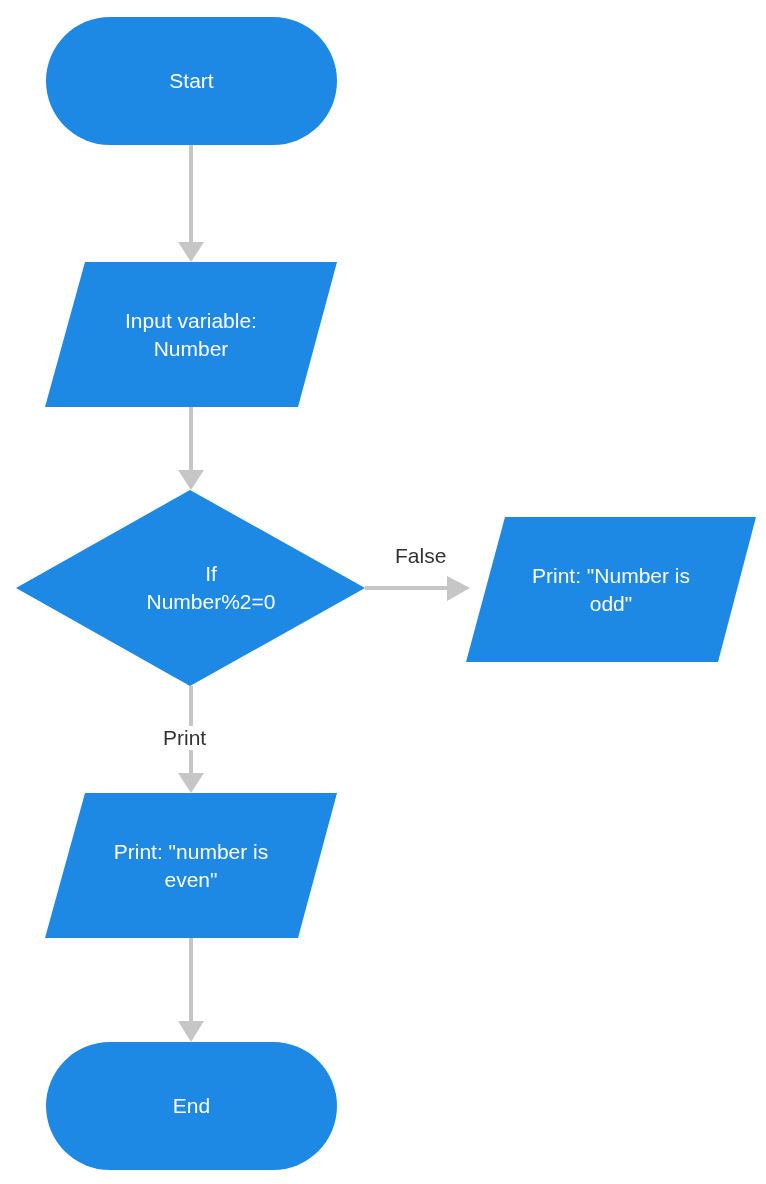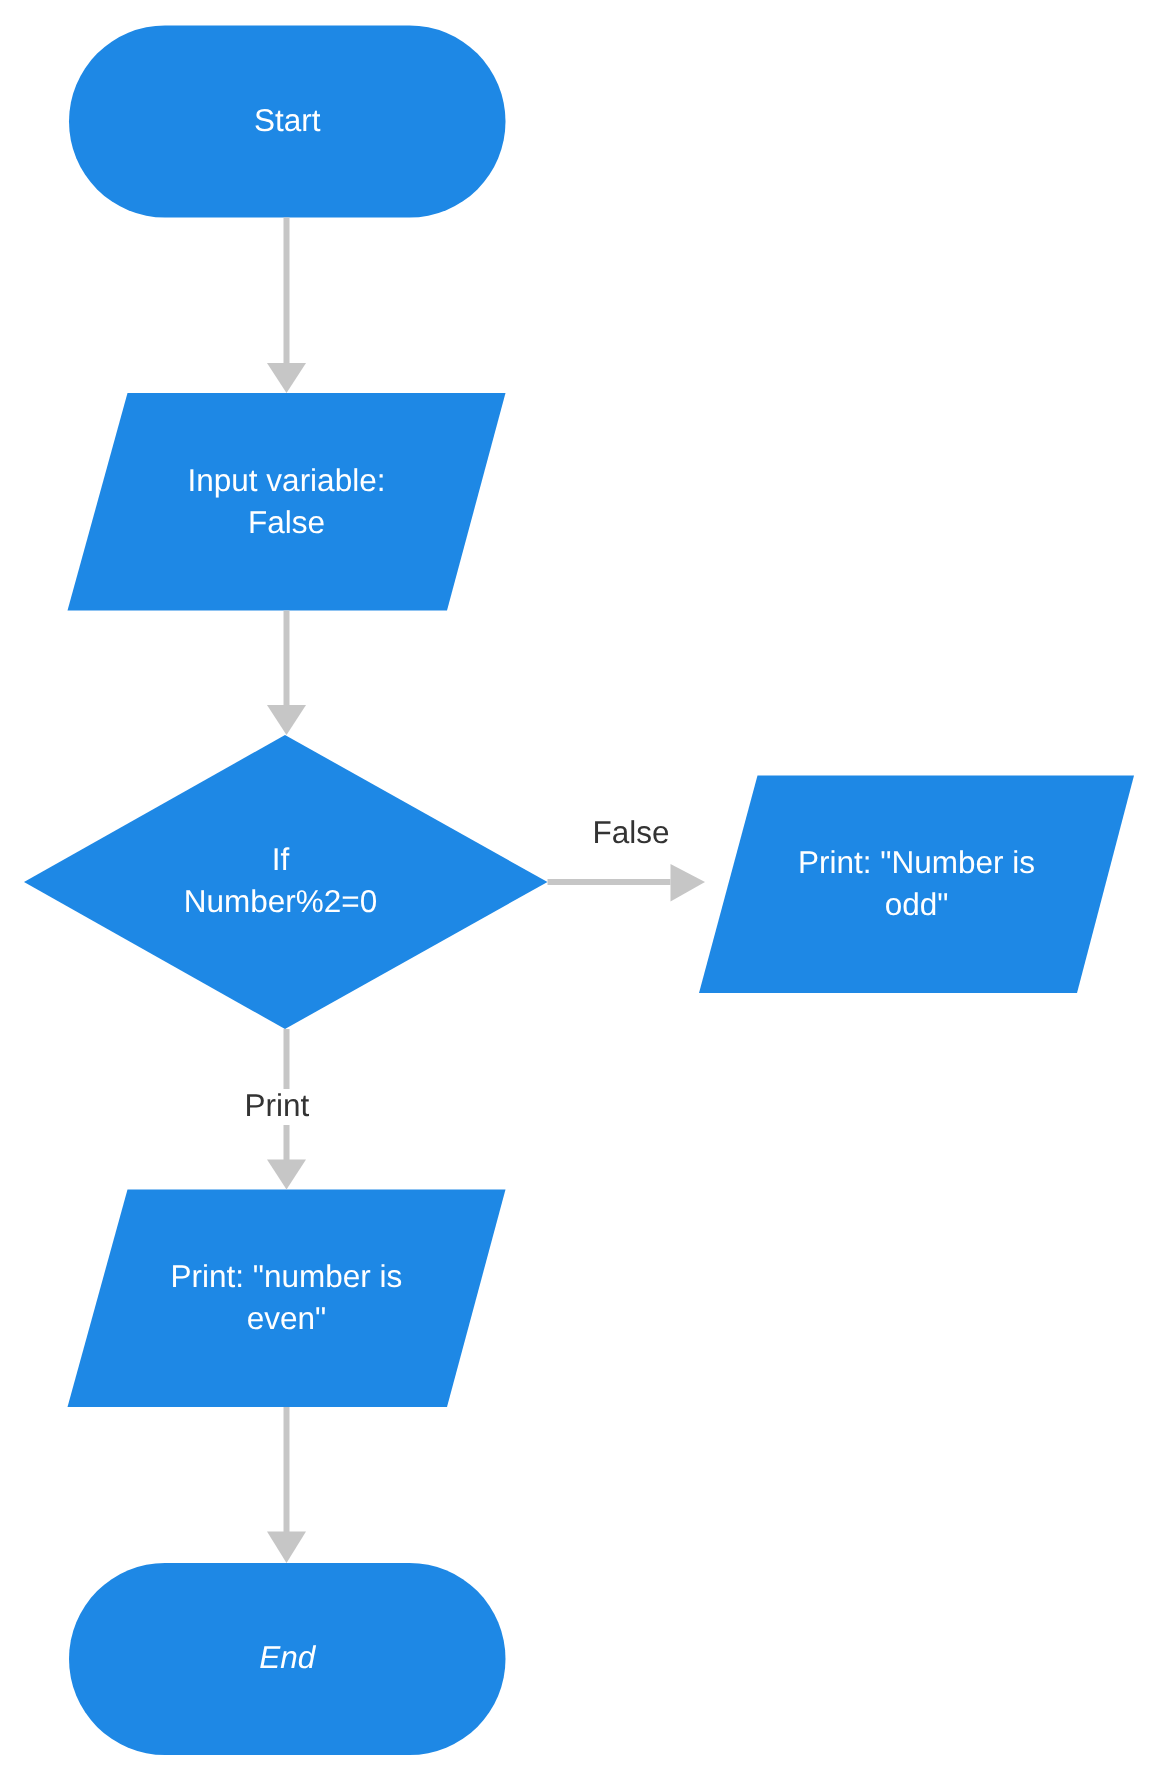--- a/index.html
+++ b/index.html
@@ -48,21 +48,21 @@
     font-size: 21px;
     line-height: 24px;
     font-family: "Liberation Sans", "DejaVu Sans", sans-serif;
     background: #ffffff;
     padding: 0 3px;
     white-space: nowrap;
   }
   
   #label-start      { left: 46px;  top: 17px;  width: 291px; height: 128px; }
   #label-input      { left: 45px;  top: 262px; width: 292px; height: 145px; }
-  #label-decision   { left: 22px;  top: 490px; width: 330px; height: 196px; }
+  #label-decision   { left: 46px;  top: 490px; width: 330px; height: 196px; }
   #label-print-odd  { left: 466px; top: 517px; width: 290px; height: 145px; }
   #label-print-even { left: 45px;  top: 793px; width: 292px; height: 145px; }
   #label-end        { left: 46px;  top: 1042px;width: 291px; height: 128px; }
 
   #edge-label-false { left: 392px; top: 544px; }
   #edge-label-true  { left: 160px; top: 726px; }
 </style>
 </head>
 <body style="background: rgb(255, 255, 255);">
 
@@ -105,30 +105,30 @@
     <g>
       <line x1="191" y1="938" x2="191" y2="1022" stroke="#c6c6c6" stroke-width="4"></line>
       <polygon points="178,1021 204,1021 191,1042" fill="#c6c6c6"></polygon>
     </g>
 
   </svg>
 
   <div class="node-label" id="label-start" style="color: rgb(255, 255, 255);">Start</div>
 
   <div class="node-label" id="label-input" style="color: rgb(255, 255, 255);">Input variable:
-False</div>
+Number</div>
 
   <div class="node-label" id="label-decision" style="color: rgb(255, 255, 255);">If
 Number%2=0</div>
 
   <div class="node-label" id="label-print-odd" style="color: rgb(255, 255, 255);">Print: "Number is
 odd"</div>
 
   <div class="node-label" id="label-print-even" style="color: rgb(255, 255, 255);">Print: "number is
 even"</div>
 
-  <div class="node-label" id="label-end" style="color: rgb(255, 255, 255); font-style: italic;">End</div>
+  <div class="node-label" id="label-end" style="color: rgb(255, 255, 255);">End</div>
 
   <div class="edge-label" id="edge-label-false" style="color: rgb(51, 51, 51); background: rgb(255, 255, 255);">False</div>
 
   <div class="edge-label" id="edge-label-true" style="color: rgb(51, 51, 51); background: rgb(255, 255, 255);">Print</div>
 
 </div>
 
 </body></html>

